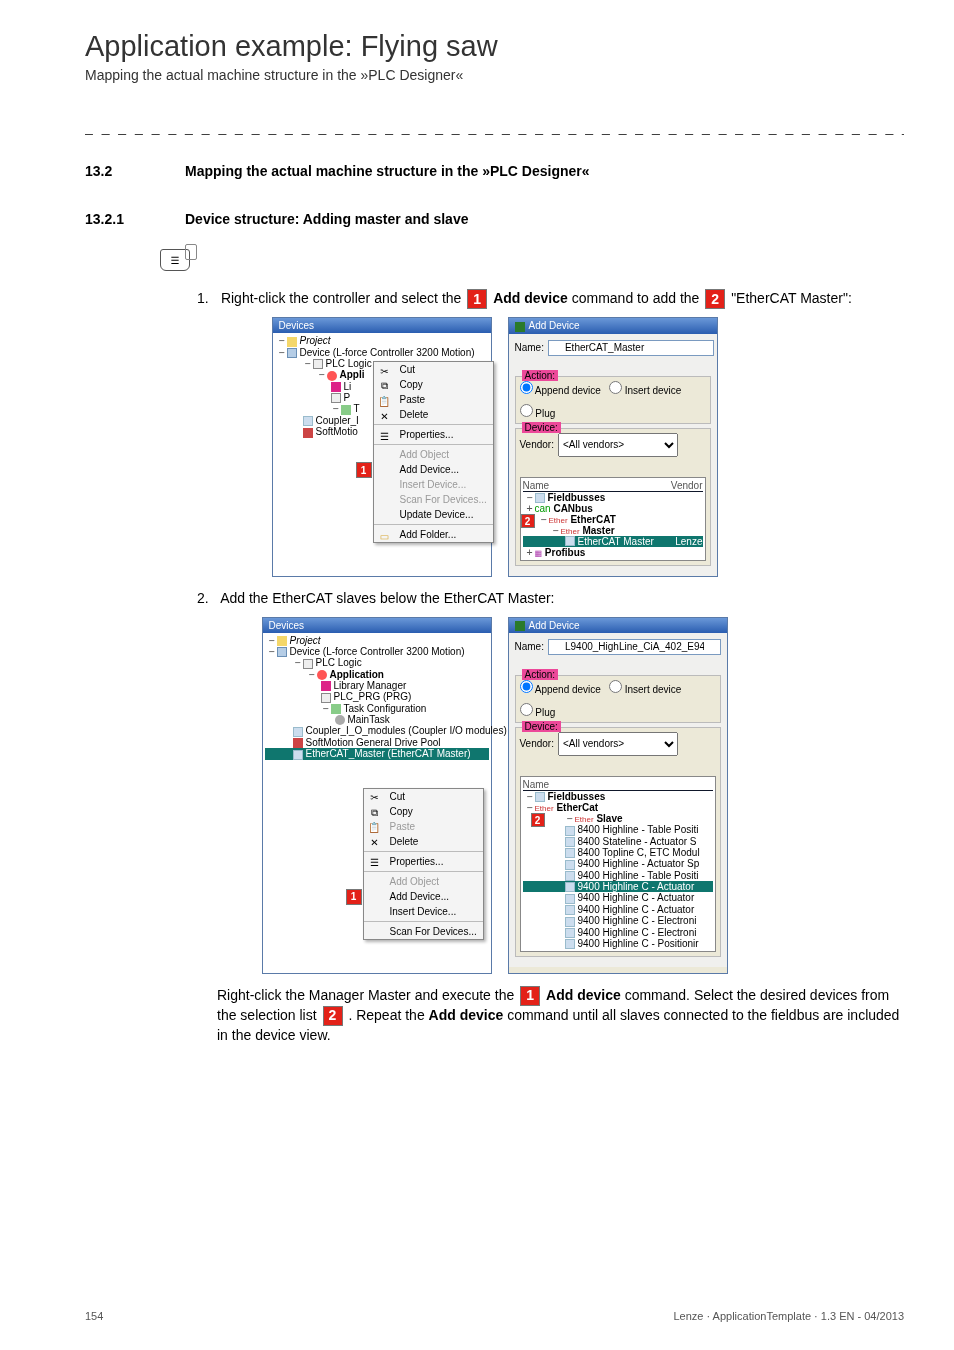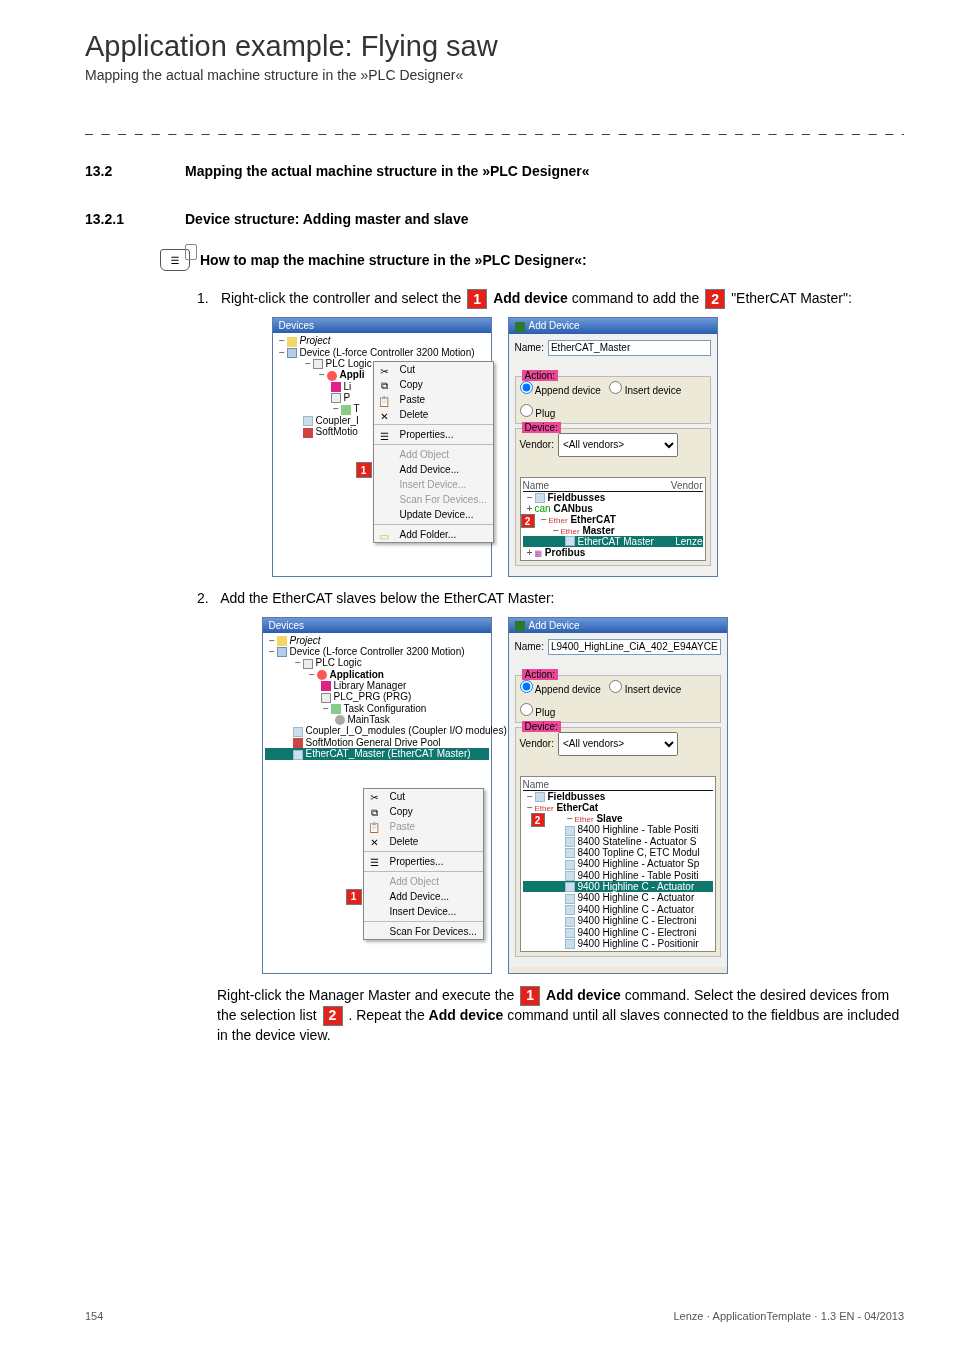--- a/index.html
+++ b/index.html
@@ -159,21 +159,21 @@
     background: #e32118; color:#fff;
     display:flex; align-items:center; justify-content:center;
     font-weight:700; border:1px solid #777;
   }
   
   .dlg { border: 1px solid #5a7aa8; background: #ece9d8; width: 210px; }
   .dlg .win-body { padding: 6px; }
   .dlg label { font-size: 10px; }
   .dlg .fieldrow { display:flex; align-items:center; gap:4px; margin-bottom:20px; }
   .dlg .fieldrow input[type=text] {
-    flex:1; font-size:10px; height:16px; border:1px solid #7a9ac0; padding:0 2px; background:#fff;
+    flex:1; font-size:10px; height:16px; border:1px solid #7a9ac0; padding:0 16px; background:#fff;
   }
   .dlg .grp { border:1px solid #bbb; padding:4px; margin-bottom:4px; background:#ece9d8; position:relative; }
   .dlg .grp .legend {
     position:absolute; top:-7px; left:6px; background:#ec4899; padding:0 3px; font-size:10px;
   }
   .dlg .radio-row { font-size:10px; display:flex; gap:8px; flex-wrap:wrap; }
   .dlg select { font-size:10px; width:120px; height:24px; }
   .dlg .treebox { border:1px solid #888; background:#fff; padding:2px; font-size:10px; }
   .dlg .treebox .hdr { display:flex; border-bottom:1px solid #0f172a; color:#555;justify-content:space-between; }
   .dlg .treebox .hdr span:first-child { flex:1; }
@@ -209,21 +209,20 @@
 
 <div style="height:10px"></div>
 
 <div class="section-row">
   <div class="section-num">13.2.1</div>
   <div class="section-heading">Device structure: Adding master and slave</div>
 </div>
 
 <div class="instruction-row">
   <span class="book-icon">☰</span>
-  <span class="instruction-text">How to map the machine structure in the »PLC Designer«:</span>
 </div>
 
 <div class="step">
   <span class="num">1.</span>
   <span>Right-click the controller and select the </span>
   <span class="marker">1</span>
   <span class="bold">Add device</span>
   <span> command to add the </span>
   <span class="marker">2</span>
   <span> "EtherCAT Master":</span>

